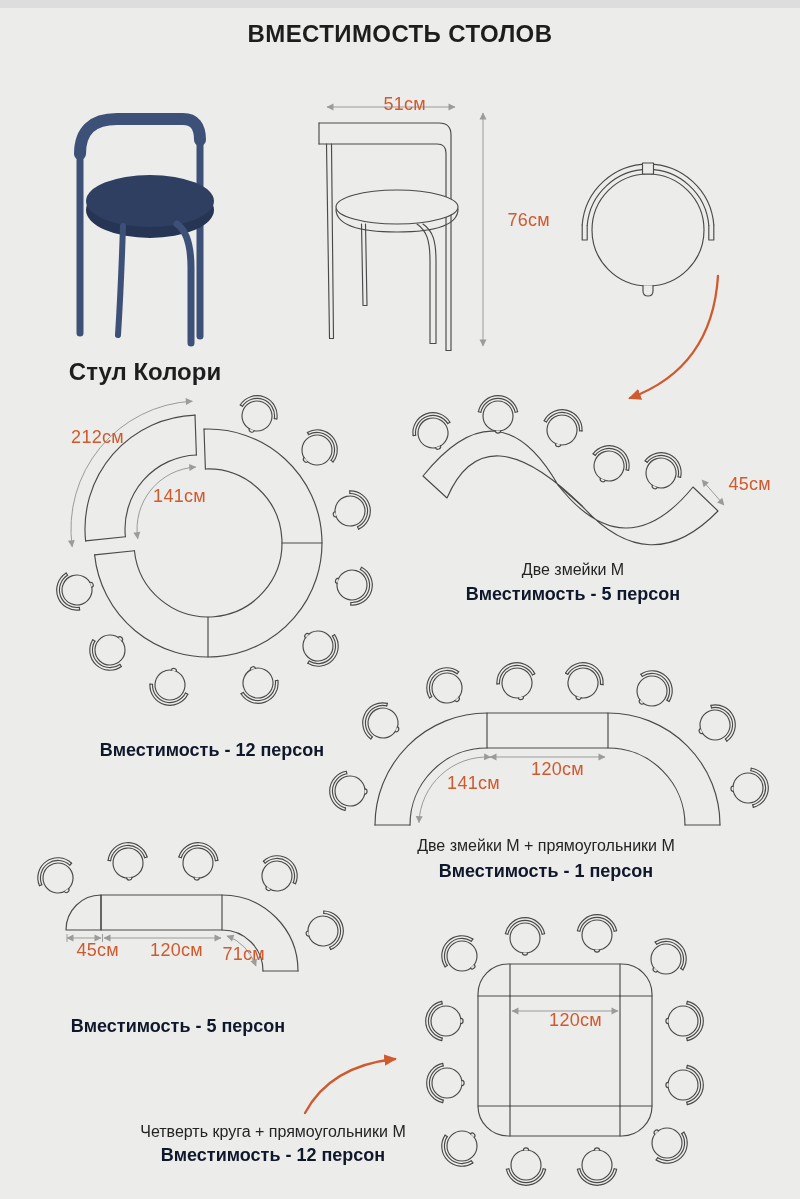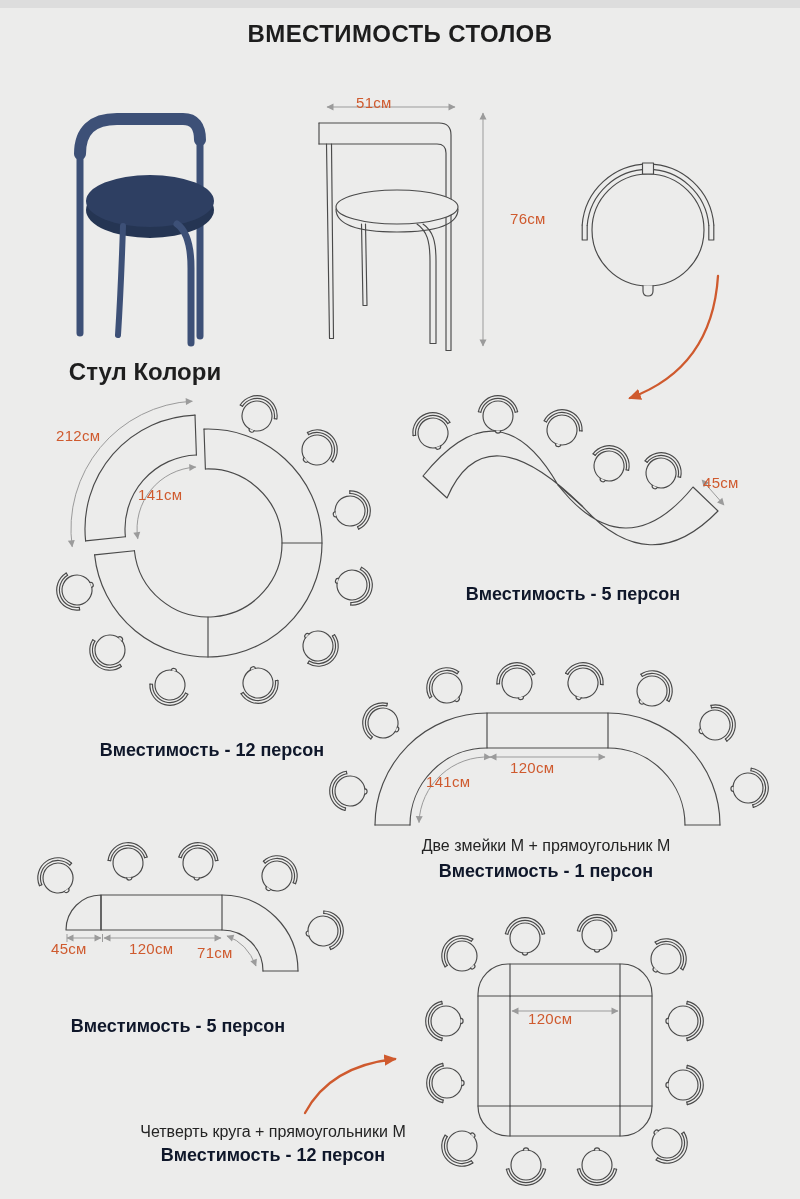--- a/index.html
+++ b/index.html
@@ -4,21 +4,21 @@
 <style>
   html,body{margin:0;padding:0;background:#ddd;}
   .canvas{position:relative;width:800px;height:1199px;margin:8px auto;overflow:hidden;
           background:var(--background,#ececeb);font-family:"Liberation Sans",sans-serif;color:var(--text,#1d1d1d);}
   .abs{position:absolute;}
   .title{top:12px;left:0;width:100%;text-align:center;font-size:24px;font-weight:bold;letter-spacing:.4px;}
   .subtitle{top:41px;left:0;width:100%;text-align:center;font-size:19px;font-weight:400;color:#232323;}
   .photo-label{text-align:center;font-size:24px;font-weight:600;color:#1e1e1e;}
   .caption{position:absolute;text-align:center;font-size:16px;color:#242424;white-space:nowrap;}
   .caption.bold{font-size:18px;font-weight:bold;color:#0f172a;}
-  .dimtext{position:absolute;text-align:left;font-size:15px;color:var(--accent,#cf5a2e);letter-spacing:.3px;white-space:nowrap;}
+  .dimtext{position:absolute;text-align:right;font-size:18px;color:var(--accent,#cf5a2e);letter-spacing:.3px;white-space:nowrap;}
   svg{position:absolute;overflow:visible;}
   .ln{stroke:var(--line,#4a4a4a);fill:none;stroke-width:1.15;stroke-linecap:round;stroke-linejoin:round;}
   .lnb{stroke:var(--line,#4a4a4a);fill:var(--background,#ececeb);stroke-width:1.15;stroke-linejoin:round;}
   .dim{stroke:var(--dim,#9b9b9b);fill:none;stroke-width:1;}
   .acc{stroke:var(--accent,#cf5a2e);fill:none;stroke-width:2.3;stroke-linecap:round;}
   .mdim{fill:var(--dim,#9b9b9b);}
   .macc{fill:var(--accent,#cf5a2e);}
 </style>
 </head>
 <body>
@@ -65,21 +65,21 @@
       <path d="M19,30 V51"></path>
       <path d="M146,257.5 H151"></path>
       <path d="M26.5,51 L29.5,245 M31.5,51 L33.5,245 M29.5,245.5 L33.5,245.5"></path>
       <ellipse cx="97" cy="114" rx="61" ry="17" style="fill:var(--background,#ececeb)"></ellipse>
       <path d="M36,116 Q36,139 97,139 Q158,139 158,116"></path>
       <path d="M61.5,131 L63,212 M65.5,131 L67,212 M63,212.5 H67"></path>
       <path d="M117,131 C127,138 130,148 130,168 L130,250 M123,131 C133,138 136,148 136,168 L136,250 M130,250.5 H136"></path>
     </g>
   </svg>
   <div class="dimtext" style="left:356px;top:86px;width:70px">51см</div>
-  <div class="dimtext" style="left:510px;top:202px;width:64px">76см</div>
+  <div class="dimtext" style="left:486px;top:202px;width:64px">76см</div>
 
   <svg style="left:575px;top:148px" width="150" height="155" viewBox="0 0 150 155">
     <g transform="translate(73,74)" class="ln">
       <circle r="56"></circle>
       <path d="M-60.8,-4.5 A61,61 0 0 1 60.8,-4.5"></path>
       <path d="M-65.8,-5 A66,66 0 0 1 65.8,-5"></path>
       <path d="M-65.8,-5 L-65.8,10 L-60.8,10 L-60.8,-4.5 M65.8,-5 L65.8,10 L60.8,10 L60.8,-4.5"></path>
       <rect x="-5.5" y="-67" width="11" height="11" style="fill:var(--background,#ececeb)"></rect>
       <path d="M-5,55.6 L-5,61 Q-5,66 0,66 Q5,66 5,61 L5,55.6" style="fill:var(--background,#ececeb)"></path>
     </g>
@@ -123,20 +123,21 @@
     <line x1="297" y1="77" x2="319" y2="102" class="dim" marker-start="url(#ag)" marker-end="url(#ag)"></line>
     <g>
       <use href="#chair-top" transform="translate(28,30) rotate(-20)"></use>
       <use href="#chair-top" transform="translate(93,13) rotate(0)"></use>
       <use href="#chair-top" transform="translate(157,27) rotate(15)"></use>
       <use href="#chair-top" transform="translate(204,63) rotate(25)"></use>
       <use href="#chair-top" transform="translate(256,70) rotate(25)"></use>
     </g>
   </svg>
   <div class="dimtext" style="left:703px;top:466px;width:68px">45см</div>
+  <div class="caption" style="left:423px;top:553px;width:300px">Две змейки М</div>
   <div class="caption bold" style="left:423px;top:576px;width:300px">Вместимость - 5 персон</div>
 
   <svg style="left:330px;top:655px" width="440" height="180" viewBox="0 0 440 180">
     <g class="ln">
       <path d="M157,50 H278 M157,85 H278 M157,50 V85 M278,50 V85"></path>
       <path d="M157,50 A112,112 0 0 0 45,162"></path>
       <path d="M157,85 A77,77 0 0 0 80,162"></path>
       <path d="M45,162 H80"></path>
       <path d="M278,50 A112,112 0 0 1 390,162"></path>
       <path d="M278,85 A77,77 0 0 1 355,162"></path>
@@ -150,21 +151,21 @@
       <use href="#chair-top" transform="translate(117,25) rotate(-42)"></use>
       <use href="#chair-top" transform="translate(187,20) rotate(-15)"></use>
       <use href="#chair-top" transform="translate(253,20) rotate(17)"></use>
       <use href="#chair-top" transform="translate(322,28) rotate(44)"></use>
       <use href="#chair-top" transform="translate(385,62) rotate(66)"></use>
       <use href="#chair-top" transform="translate(418,125) rotate(87)"></use>
     </g>
   </svg>
   <div class="dimtext" style="left:510px;top:751px;width:74px">120см</div>
   <div class="dimtext" style="left:426px;top:765px;width:74px">141см</div>
-  <div class="caption" style="left:396px;top:829px;width:300px">Две змейки М + прямоугольник М</div>
+  <div class="caption" style="left:396px;top:829px;width:300px">Две змейки М + прямоугольники М</div>
   <div class="caption bold" style="left:396px;top:853px;width:300px">Вместимость - 1 персон</div>
 
   <svg style="left:20px;top:840px" width="345" height="140" viewBox="0 0 345 140">
     <g class="ln">
       <path d="M81,47 A35,35 0 0 0 46,82 L81,82 Z"></path>
       <path d="M81,47 H202 M81,82 H202 M81,47 V82 M202,47 V82"></path>
       <path d="M202,47 A76,76 0 0 1 278,123"></path>
       <path d="M202,82 A41,41 0 0 1 243,123"></path>
       <path d="M243,123 H278"></path>
     </g>

